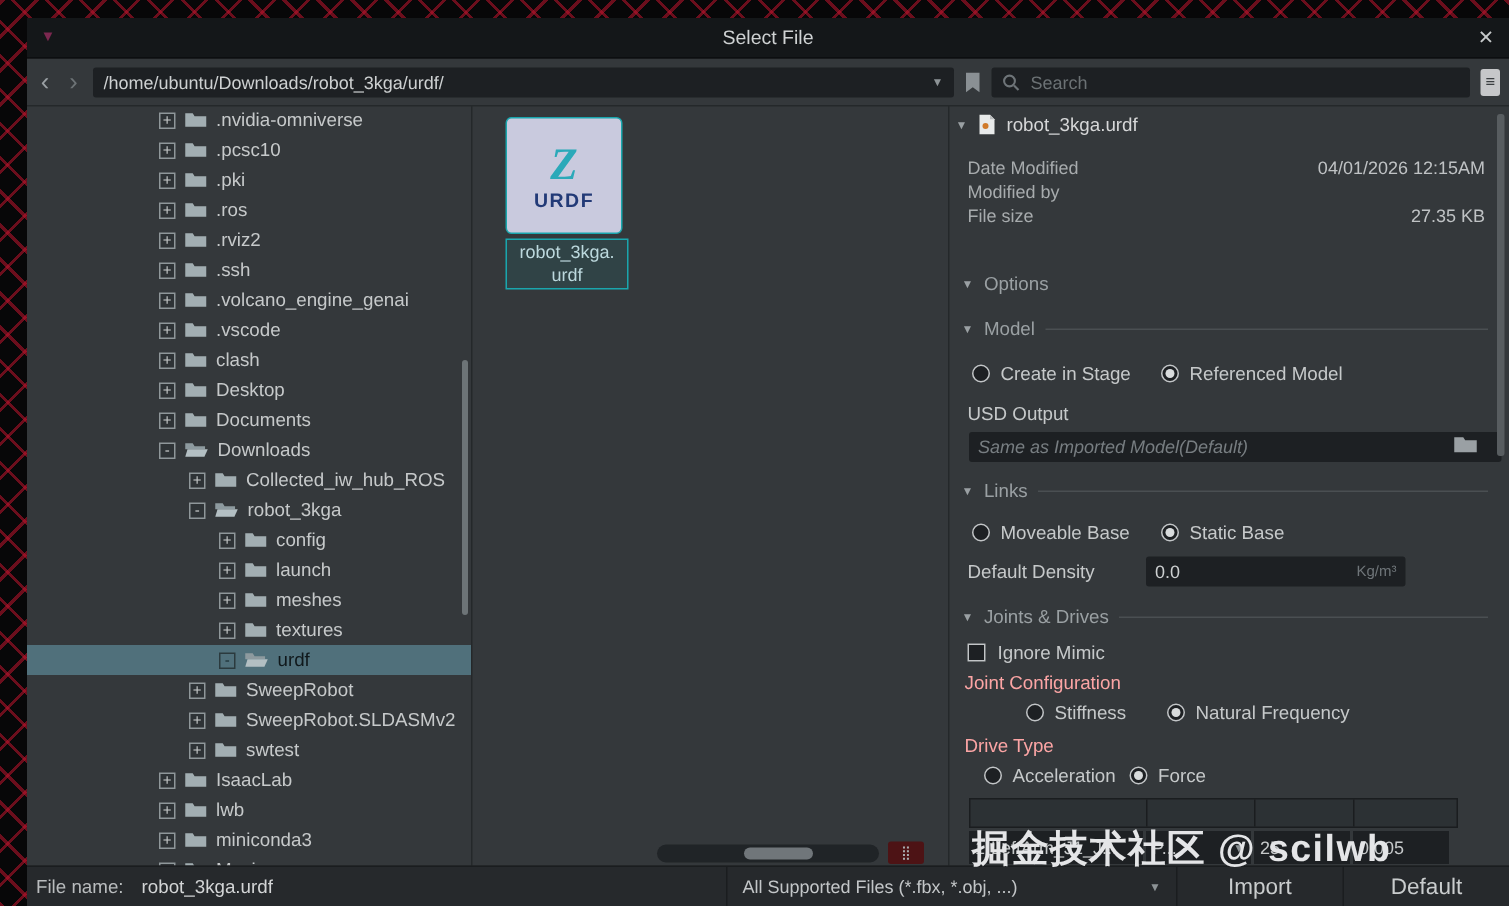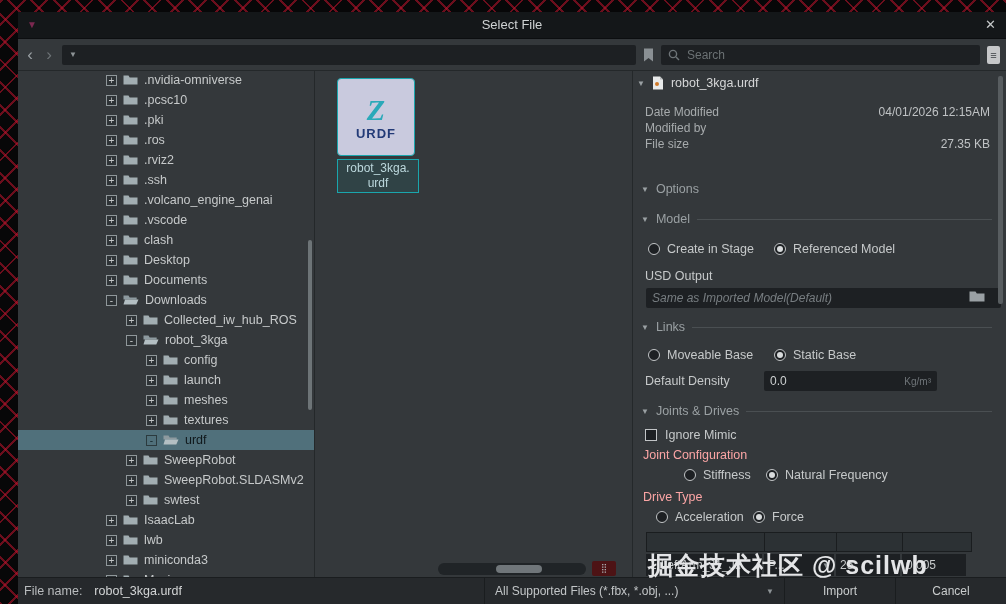--- a/index.html
+++ b/index.html
@@ -99,39 +99,40 @@
   .jt-c.c-target{width:70px;justify-content:space-between;}
   .jt-c.c-nat{width:64px;}
   .jt-c.c-damp{width:64px;}
   .right-scroll{position:absolute;right:3px;top:6px;width:5px;height:228px;background:#585d60;border-radius:2px;}
 
   
   .bottombar{position:absolute;left:0;right:0;bottom:0;height:26px;background:#26292c;border-top:1px solid #1a1d1f;display:flex;align-items:center;}
   .fn-label{margin-left:6px;color:#b9bcbe;font-size:12.5px;}
   .fn-value{margin-left:12px;color:#d3d5d6;font-size:12.5px;flex:1;}
   .filter{width:300px;height:100%;display:flex;align-items:center;justify-content:space-between;padding:0 10px;border-left:1px solid #1a1d1f;color:#c3c6c8;font-size:12px;box-sizing:border-box;}
-  .bbtn{width:110px;height:100%;display:flex;align-items:center;justify-content:center;border-left:1px solid #1a1d1f;color:#c9cccd;font-size:12px;}
+  .bbtn{width:110px;height:100%;display:flex;align-items:center;justify-content:center;border-left:1px solid #1a1d1f;color:#c9cccd;font-size:15px;}
 
   .watermark{position:absolute;left:648px;top:549px;font-size:25px;font-weight:bold;color:#e4e5e7;letter-spacing:1px;z-index:60;white-space:nowrap;}
 </style>
 </head>
 <body>
 
 <div class="dialog">
 
   <div class="titlebar">
     <span class="menu-tri">▼</span>
     <div class="title">Select File</div>
     <span class="close">✕</span>
   </div>
 
   <div class="navbar">
     <span class="nav-arrow">‹</span>
     <span class="nav-arrow fwd">›</span>
     <div class="path-field">
+      <input class="bare" value="/home/ubuntu/Downloads/robot_3kga/urdf/" style="">
       <span class="dd">▼</span>
     </div>
     <span style="display:inline-flex;">
       <svg width="11" height="14" viewBox="0 0 11 14">
           <path d="M1 0.5h9v13l-4.5-3.4L1 13.5z" fill="#8a9094"></path>
         </svg>
     </span>
     <div class="search-field">
       <span style="display:inline-flex;">
         <svg width="12" height="12" viewBox="0 0 12 12">
@@ -526,21 +527,21 @@
         <span class="sec-line"></span>
       </div>
 
       <div class="abs check-row" style="top:358px;">
         <span class="checkbox"></span>
         <span>Ignore Mimic</span>
       </div>
 
       <div class="abs plabel dim" style="top:378px;">Joint Configuration</div>
 
-      <div class="abs radio-row row-cfg" style="top:398px;">
+      <div class="abs radio-row row-cfg" style="top:398px;gap:12px;">
 
       <label class="radio-item">
           <span class="radio"></span>
           <span>Stiffness</span>
         </label>
           <label class="radio-item">
           <span class="radio on"></span>
           <span>Natural Frequency</span>
         </label>
         </div>
@@ -590,18 +591,18 @@
   </div>
 
   <div class="bottombar">
     <span class="fn-label">File name:</span>
     <span class="fn-value">robot_3kga.urdf</span>
     <div class="filter">
       <span>All Supported Files (*.fbx, *.obj, ...)</span>
       <span class="dd">▼</span>
     </div>
     <div class="bbtn">Import</div>
-    <div class="bbtn">Cancel</div>
+    <div class="bbtn">Default</div>
   </div>
 
 </div>
 
 <div class="watermark">掘金技术社区 @ scilwb</div>
 
 </body></html>

